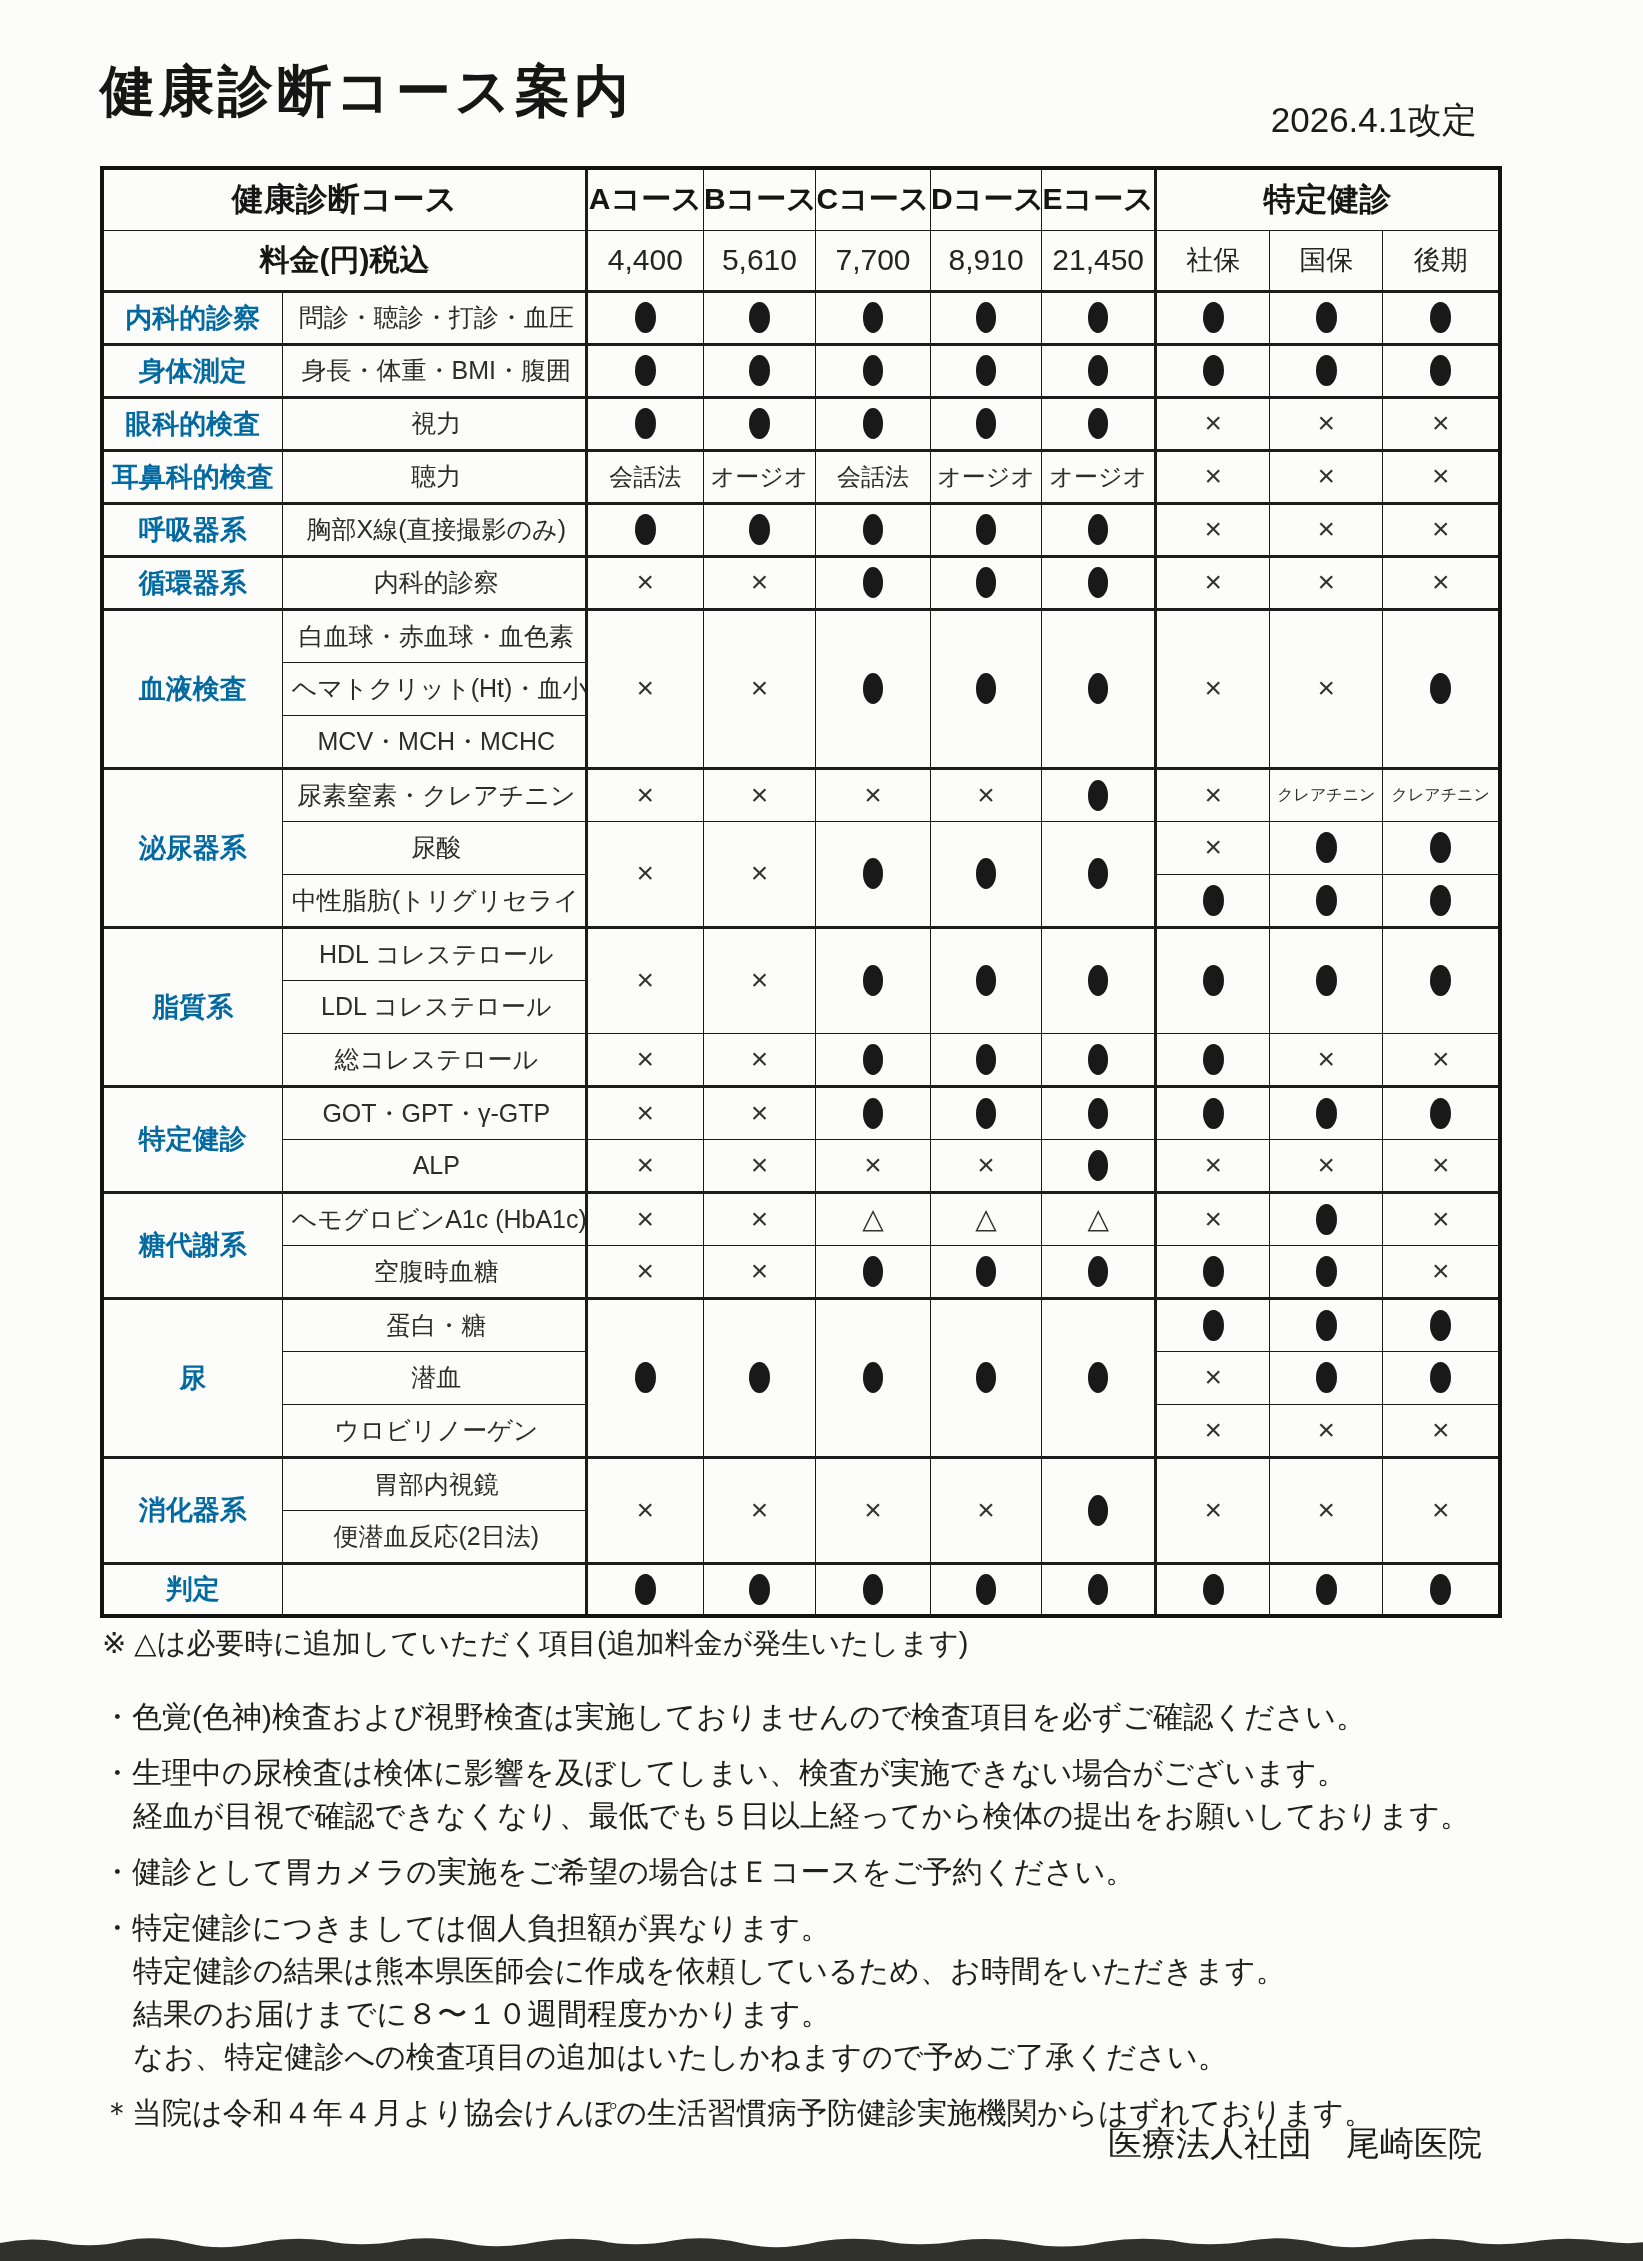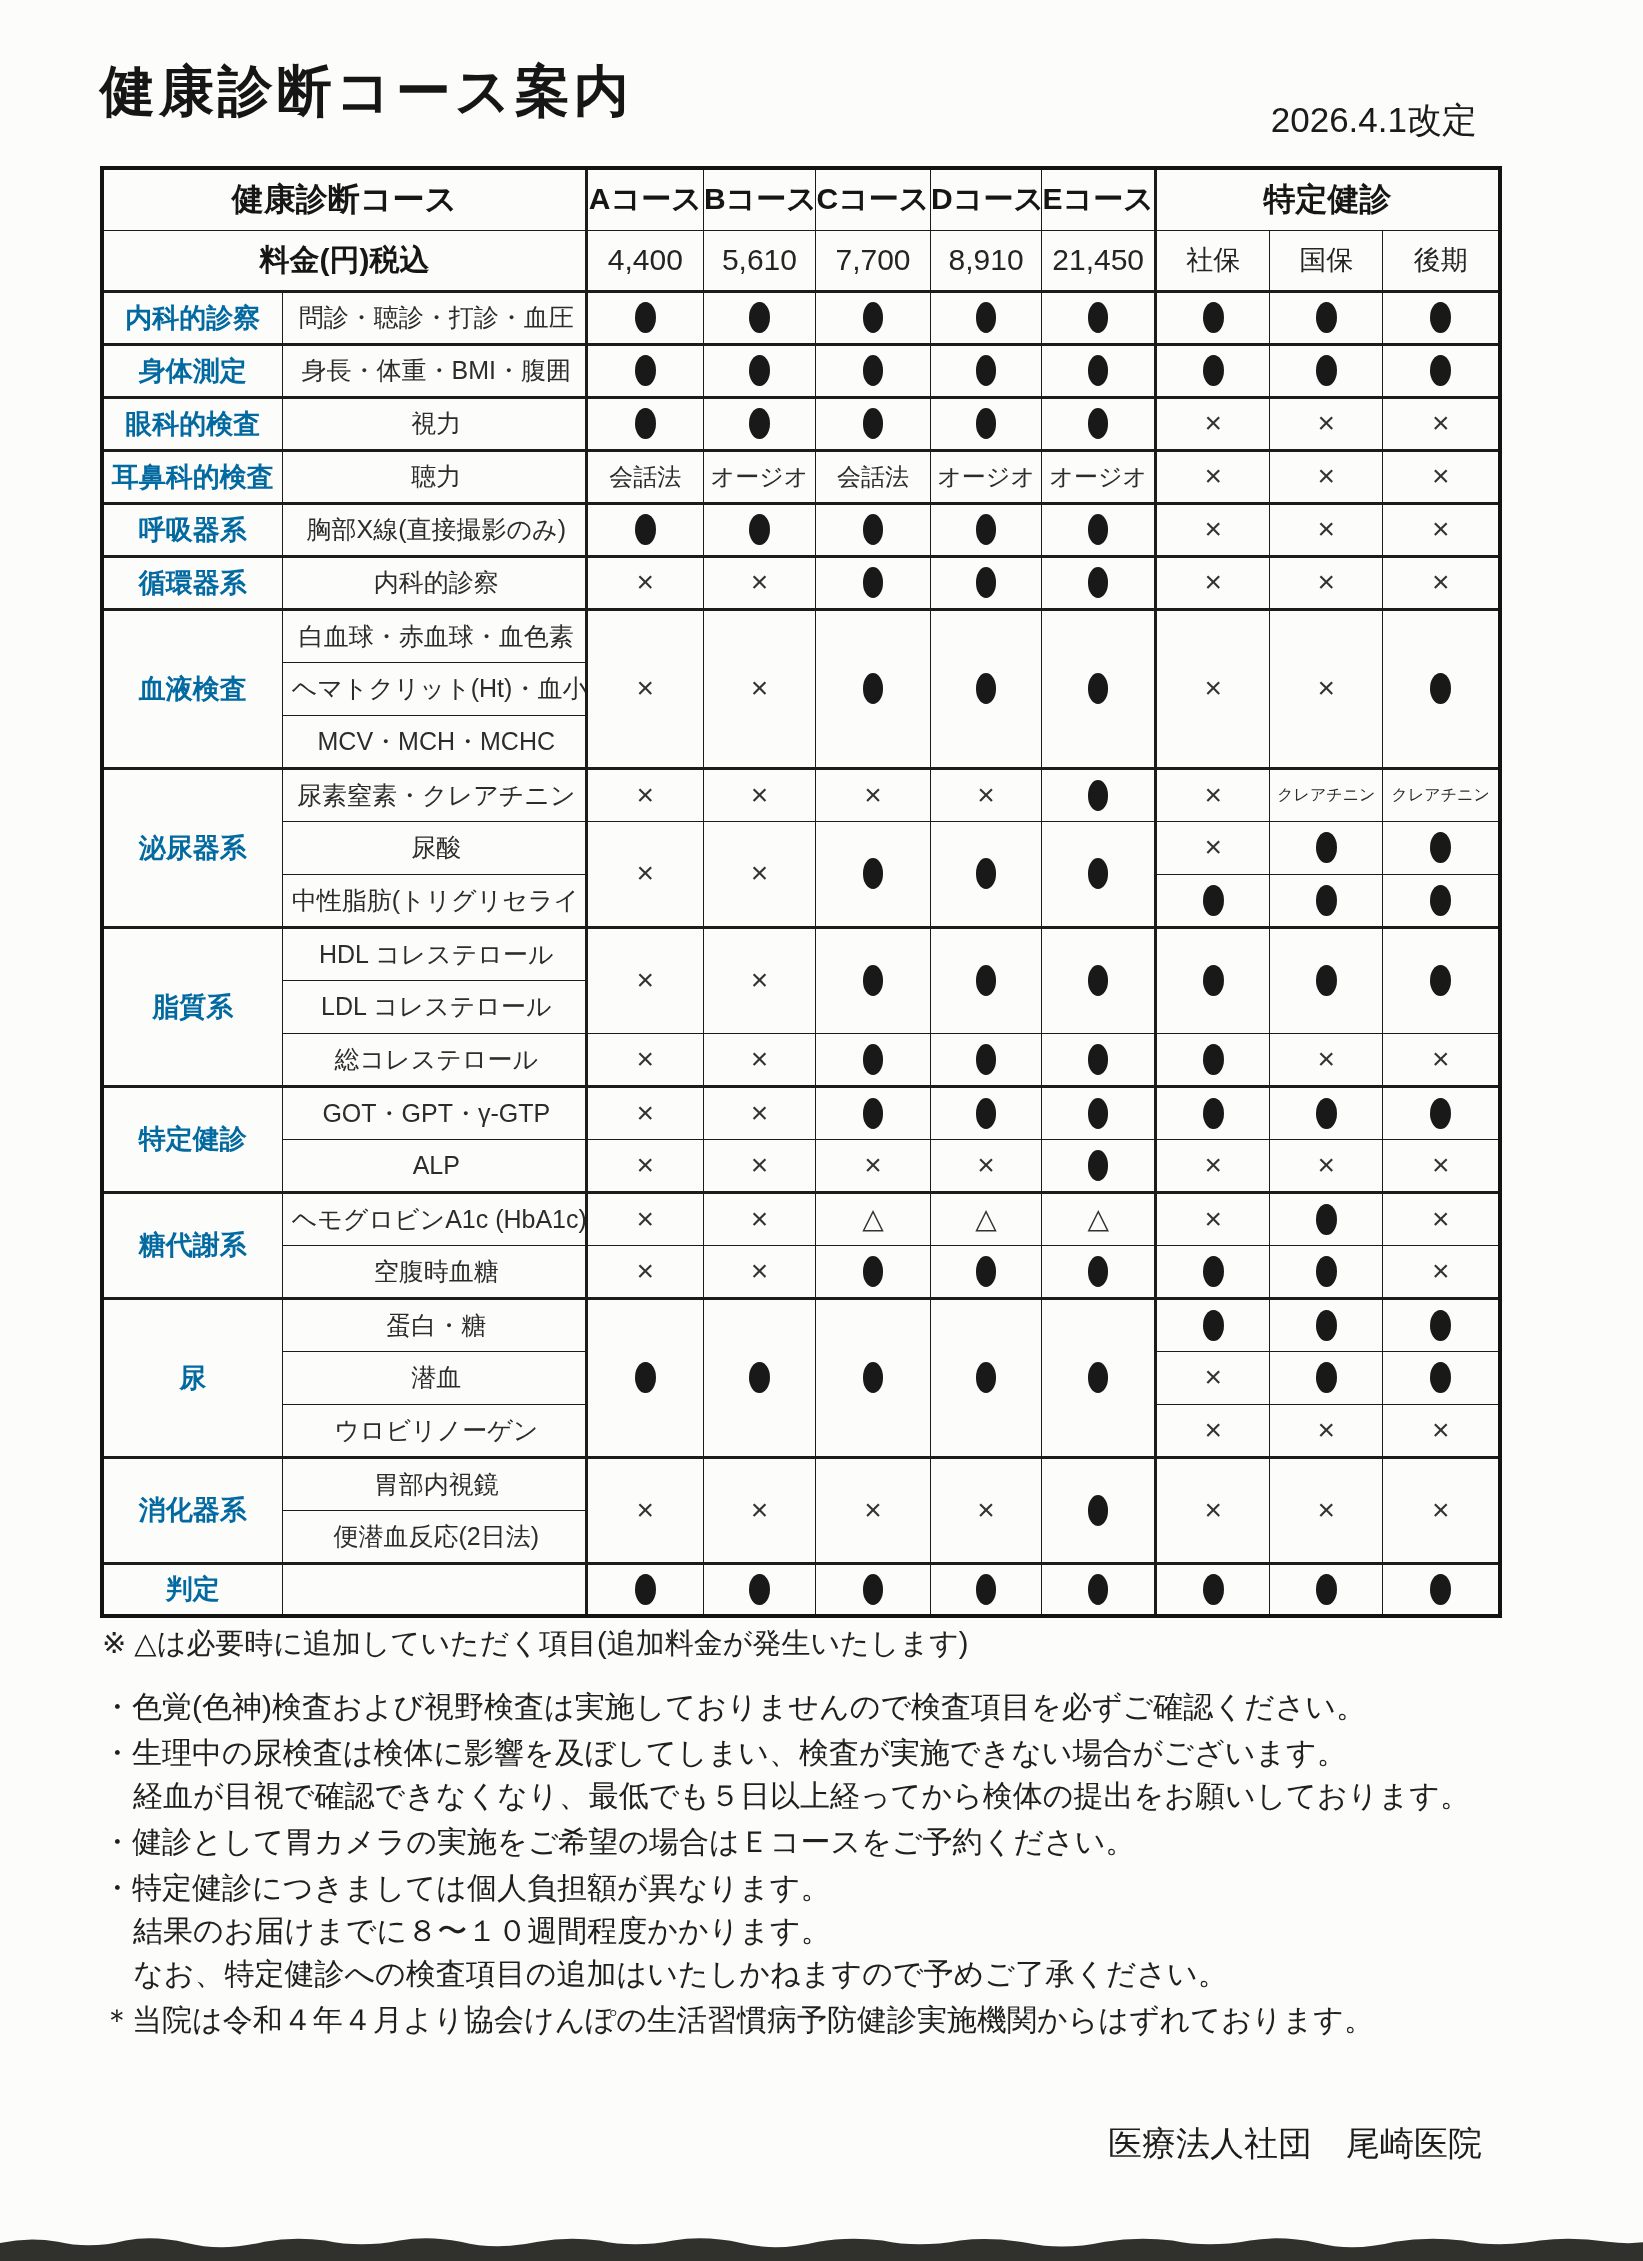--- a/index.html
+++ b/index.html
@@ -37,21 +37,21 @@
   td.pricev{font-size:30px;color:#242424}
   td.ins{font-size:27px;color:#242424}
   td.mtext{font-size:24px;color:#2c2c2c}
   td.smallt{font-size:16px;color:#2c2c2c}
   .xg{font-size:30px;color:#333;line-height:1}
   .trig{font-size:28px;color:#333;line-height:1}
   .dotg{display:inline-block;width:20.6px;height:31px;border-radius:50%;background:#191919;vertical-align:middle}
   .footnote{position:absolute;left:102px;top:1624px;font-size:29px;color:#222}
   .notes{position:absolute;left:102px;top:1682px;width:1463px;font-size:30px;line-height:43px;color:#1f1f1f}
   .nl{min-height:43px}
-  .nl.gap{margin-top:3px}
+  .nl.gap{margin-top:13px}
   .nl.ind{padding-left:31px}
   .sig{position:absolute;top:2121px;right:161px;font-size:34px;color:#1d1d1d}
   .wave{position:absolute;left:0;bottom:0;width:1643px;height:27px;display:block}
 </style>
 </head>
 <body>
 
 <div class="title">健康診断コース案内</div>
 <div class="revision">2026.4.1改定</div>
 
@@ -335,20 +335,21 @@
 </table>
 
 <div class="footnote">※ △は必要時に追加していただく項目(追加料金が発生いたします)</div>
 
 <div class="notes">
     <div class="nl gap">・色覚(色神)検査および視野検査は実施しておりませんので検査項目を必ずご確認ください。</div>
     <div class="nl gap">・生理中の尿検査は検体に影響を及ぼしてしまい、検査が実施できない場合がございます。</div>
     <div class="nl ind">経血が目視で確認できなくなり、最低でも５日以上経ってから検体の提出をお願いしております。</div>
     <div class="nl gap">・健診として胃カメラの実施をご希望の場合はＥコースをご予約ください。</div>
     <div class="nl gap">・特定健診につきましては個人負担額が異なります。</div>
+    <div class="nl ind">特定健診の結果は熊本県医師会に作成を依頼しているため、お時間をいただきます。</div>
     <div class="nl ind">結果のお届けまでに８〜１０週間程度かかります。</div>
     <div class="nl ind">なお、特定健診への検査項目の追加はいたしかねますので予めご了承ください。</div>
     <div class="nl gap">＊当院は令和４年４月より協会けんぽの生活習慣病予防健診実施機関からはずれております。</div>
   </div>
 
 <div class="sig">医療法人社団　尾崎医院</div>
 
 <svg class="wave" viewBox="0 0 2550 42" preserveAspectRatio="none" xmlns="http://www.w3.org/2000/svg">
   <path fill="#30302c" d="M0,14 Q45,4 90,12 Q140,24 195,10 Q240,2 290,14 Q345,28 410,12 Q455,4 505,10 Q560,22 620,10 Q665,2 715,12 Q770,26 835,12 Q880,4 930,10 Q985,22 1045,10 Q1095,2 1150,14 Q1205,28 1270,12 Q1315,4 1370,10 Q1425,22 1490,10 Q1540,4 1595,14 Q1650,26 1715,12 Q1765,4 1820,10 Q1875,22 1940,10 Q1990,2 2045,14 Q2100,28 2165,12 Q2215,4 2270,10 Q2325,22 2390,10 Q2440,4 2495,12 Q2525,16 2550,13 L2550,42 L0,42 Z"></path>
 </svg>

